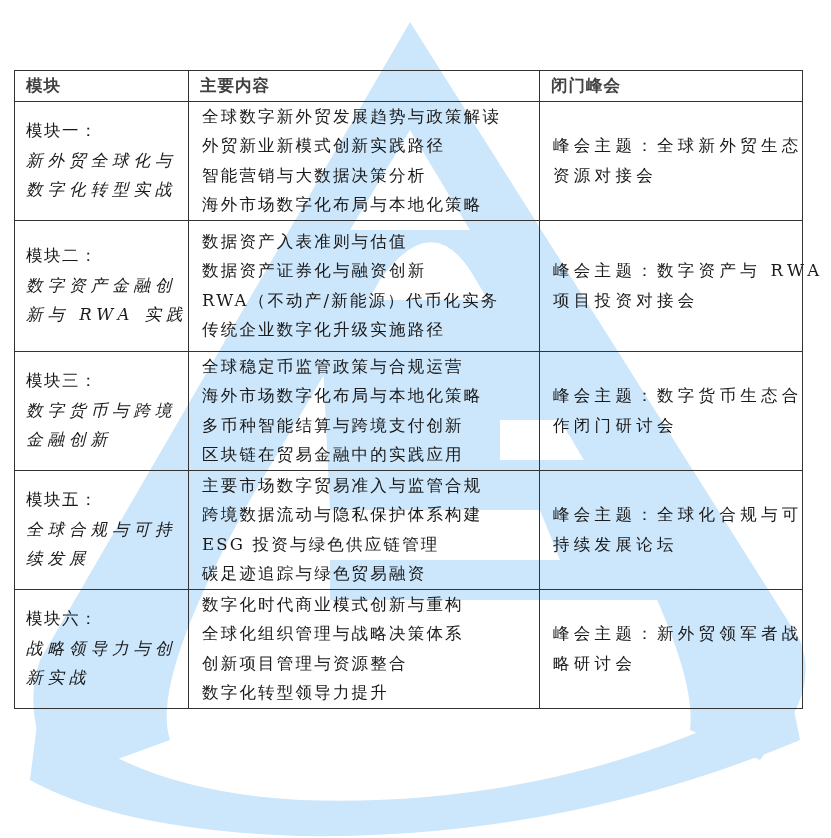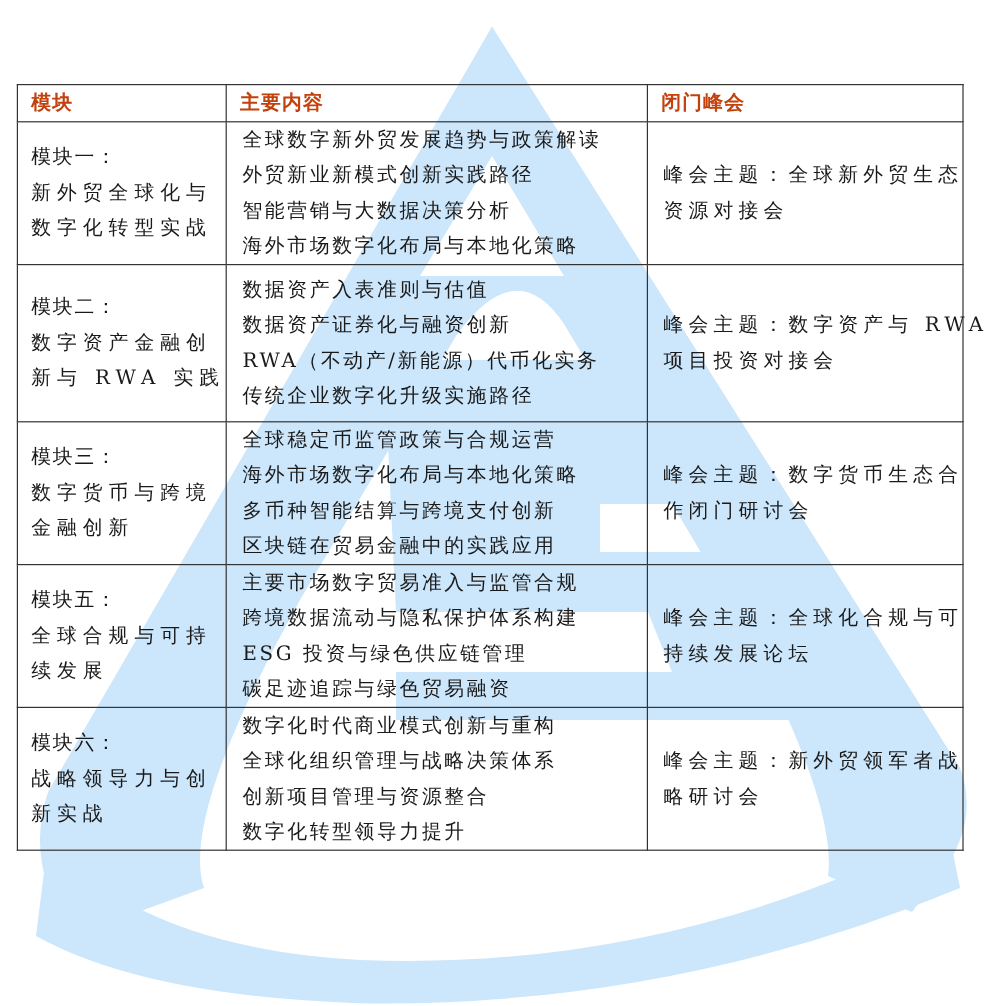--- a/index.html
+++ b/index.html
@@ -15,26 +15,26 @@
   td, th {
     border:1.5px solid #333;
     vertical-align:middle;
     text-align:left;
     padding:0 0 0 11px;
     font-size:16.5px;
     letter-spacing:2.2px;
     line-height:29.5px;
     font-weight:normal;
   }
-  th { height:29px; font-weight:bold; letter-spacing:1px; color:#c2410c; }
+  th { height:29px; font-weight:bold; letter-spacing:1px; color:#404040; }
   col.c1 { width:174px; }
   col.c2 { width:351px; }
   col.c3 { width:263px; }
   .module-title { display:block; letter-spacing:1.5px; }
-  .module-sub { display:block; letter-spacing:5px; }
+  .module-sub { display:block; letter-spacing:5px;font-style:italic; }
   .line { display:block; white-space:nowrap; }
   td.content { padding-left:13px; }
   td.summit { padding-left:13px; letter-spacing:4.3px; }
 </style>
 </head>
 <body>
 
 <svg class="watermark" viewBox="0 0 831 838" xmlns="http://www.w3.org/2000/svg">
   <g fill="#cce6fb">
 

